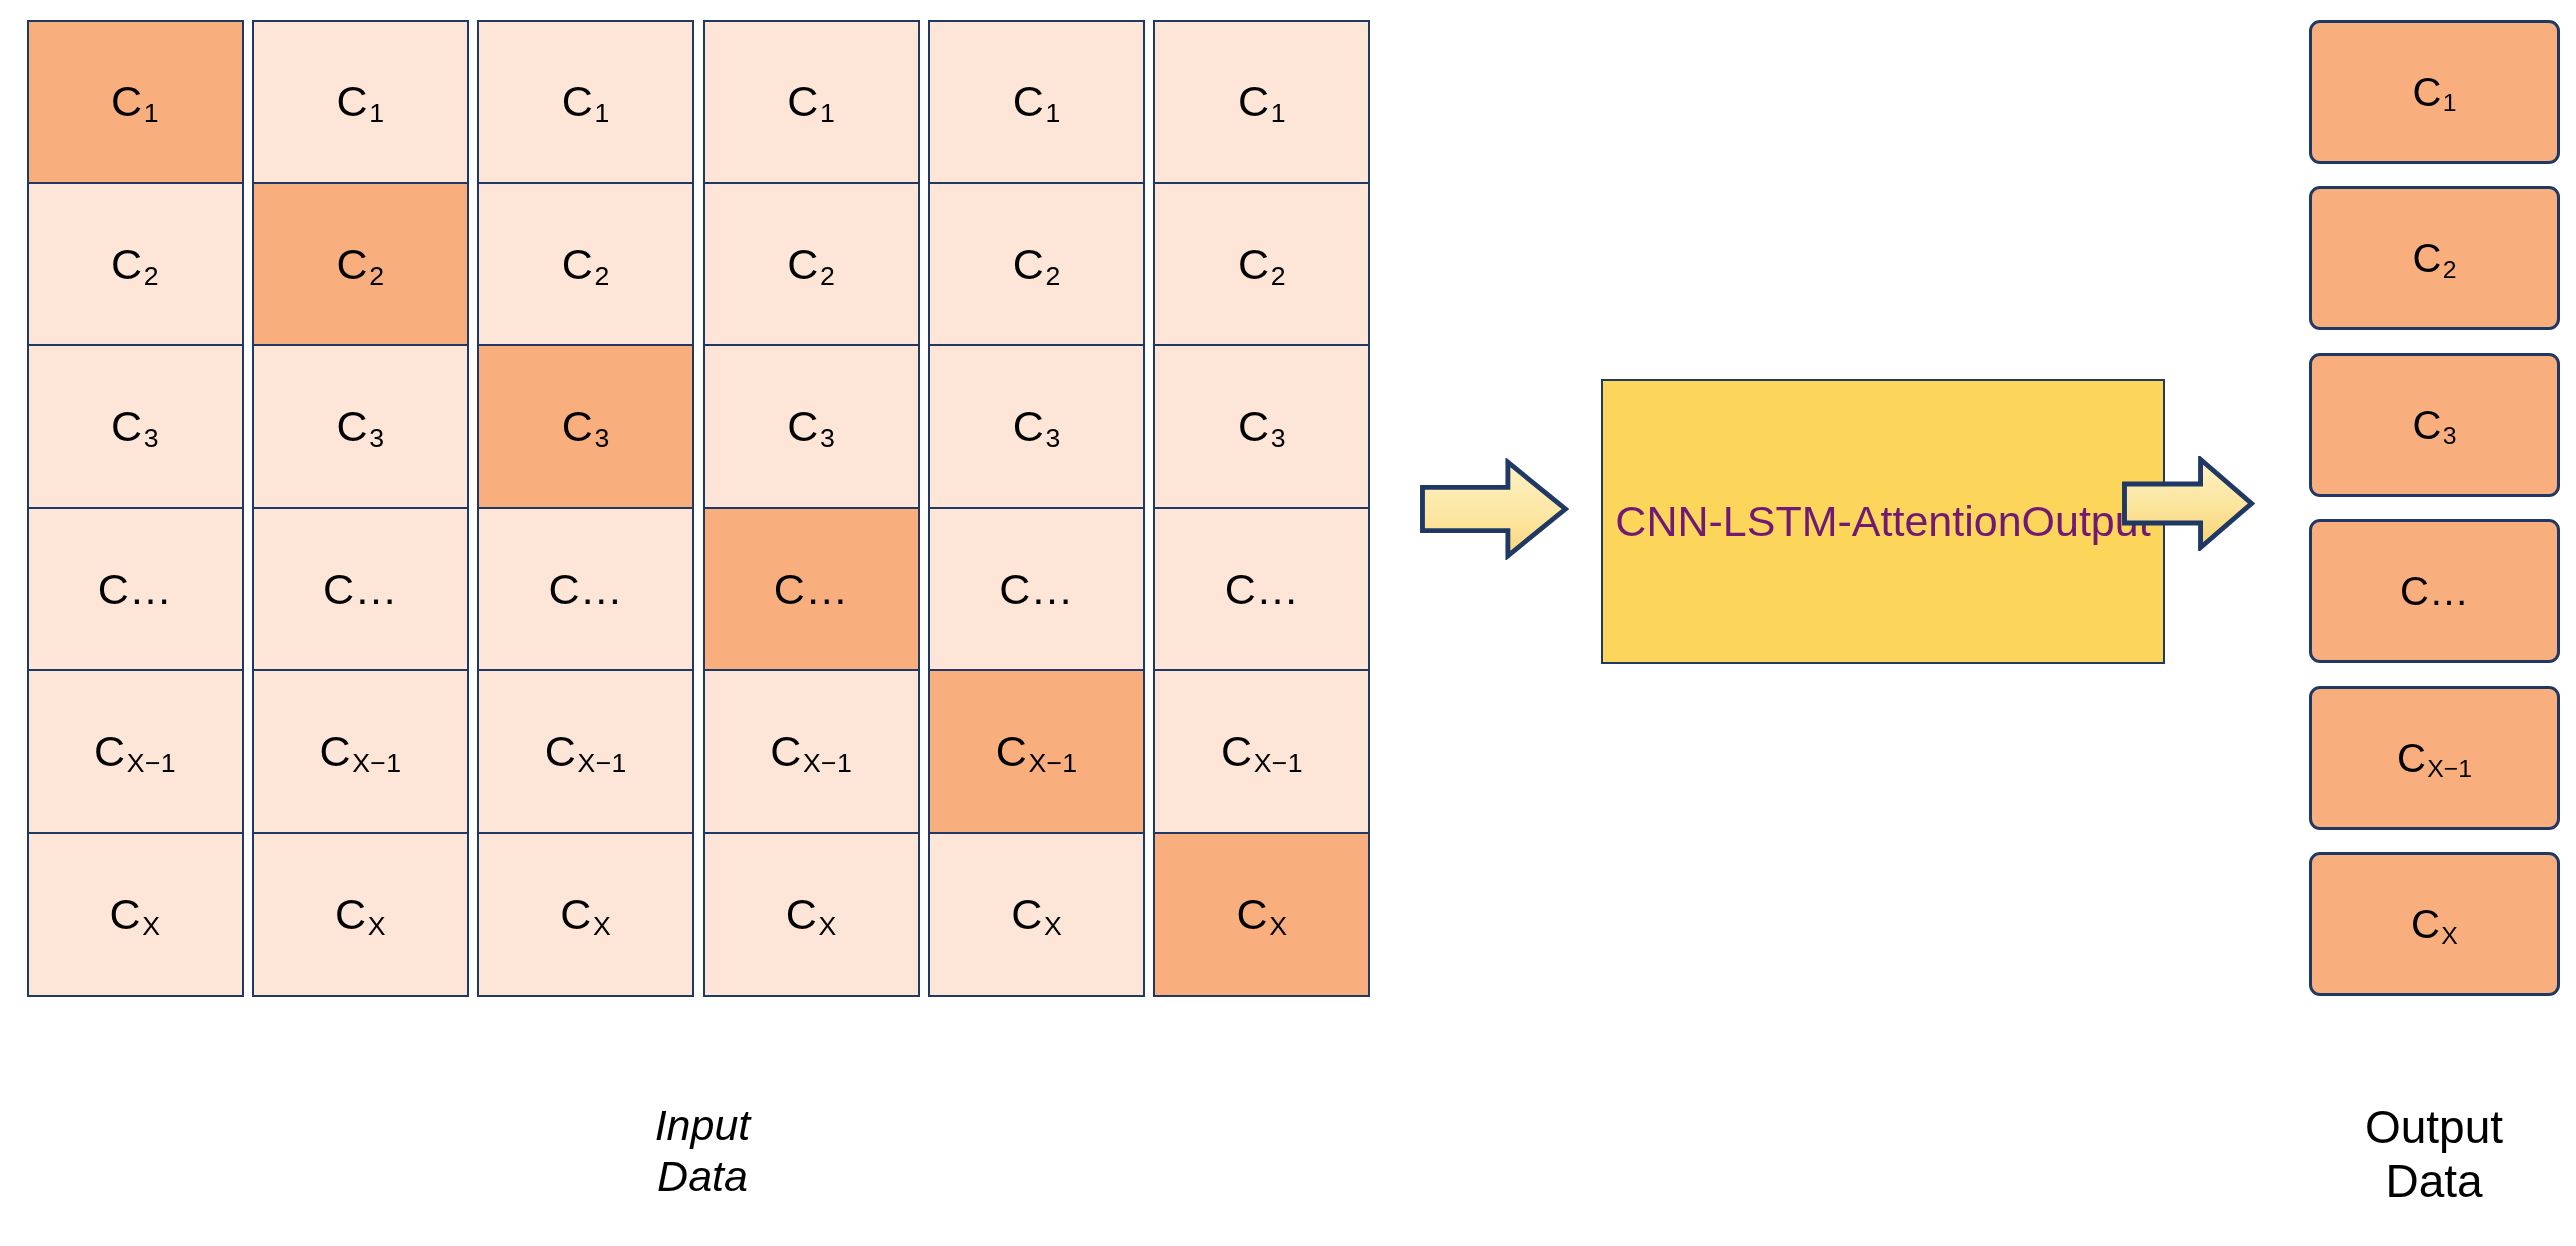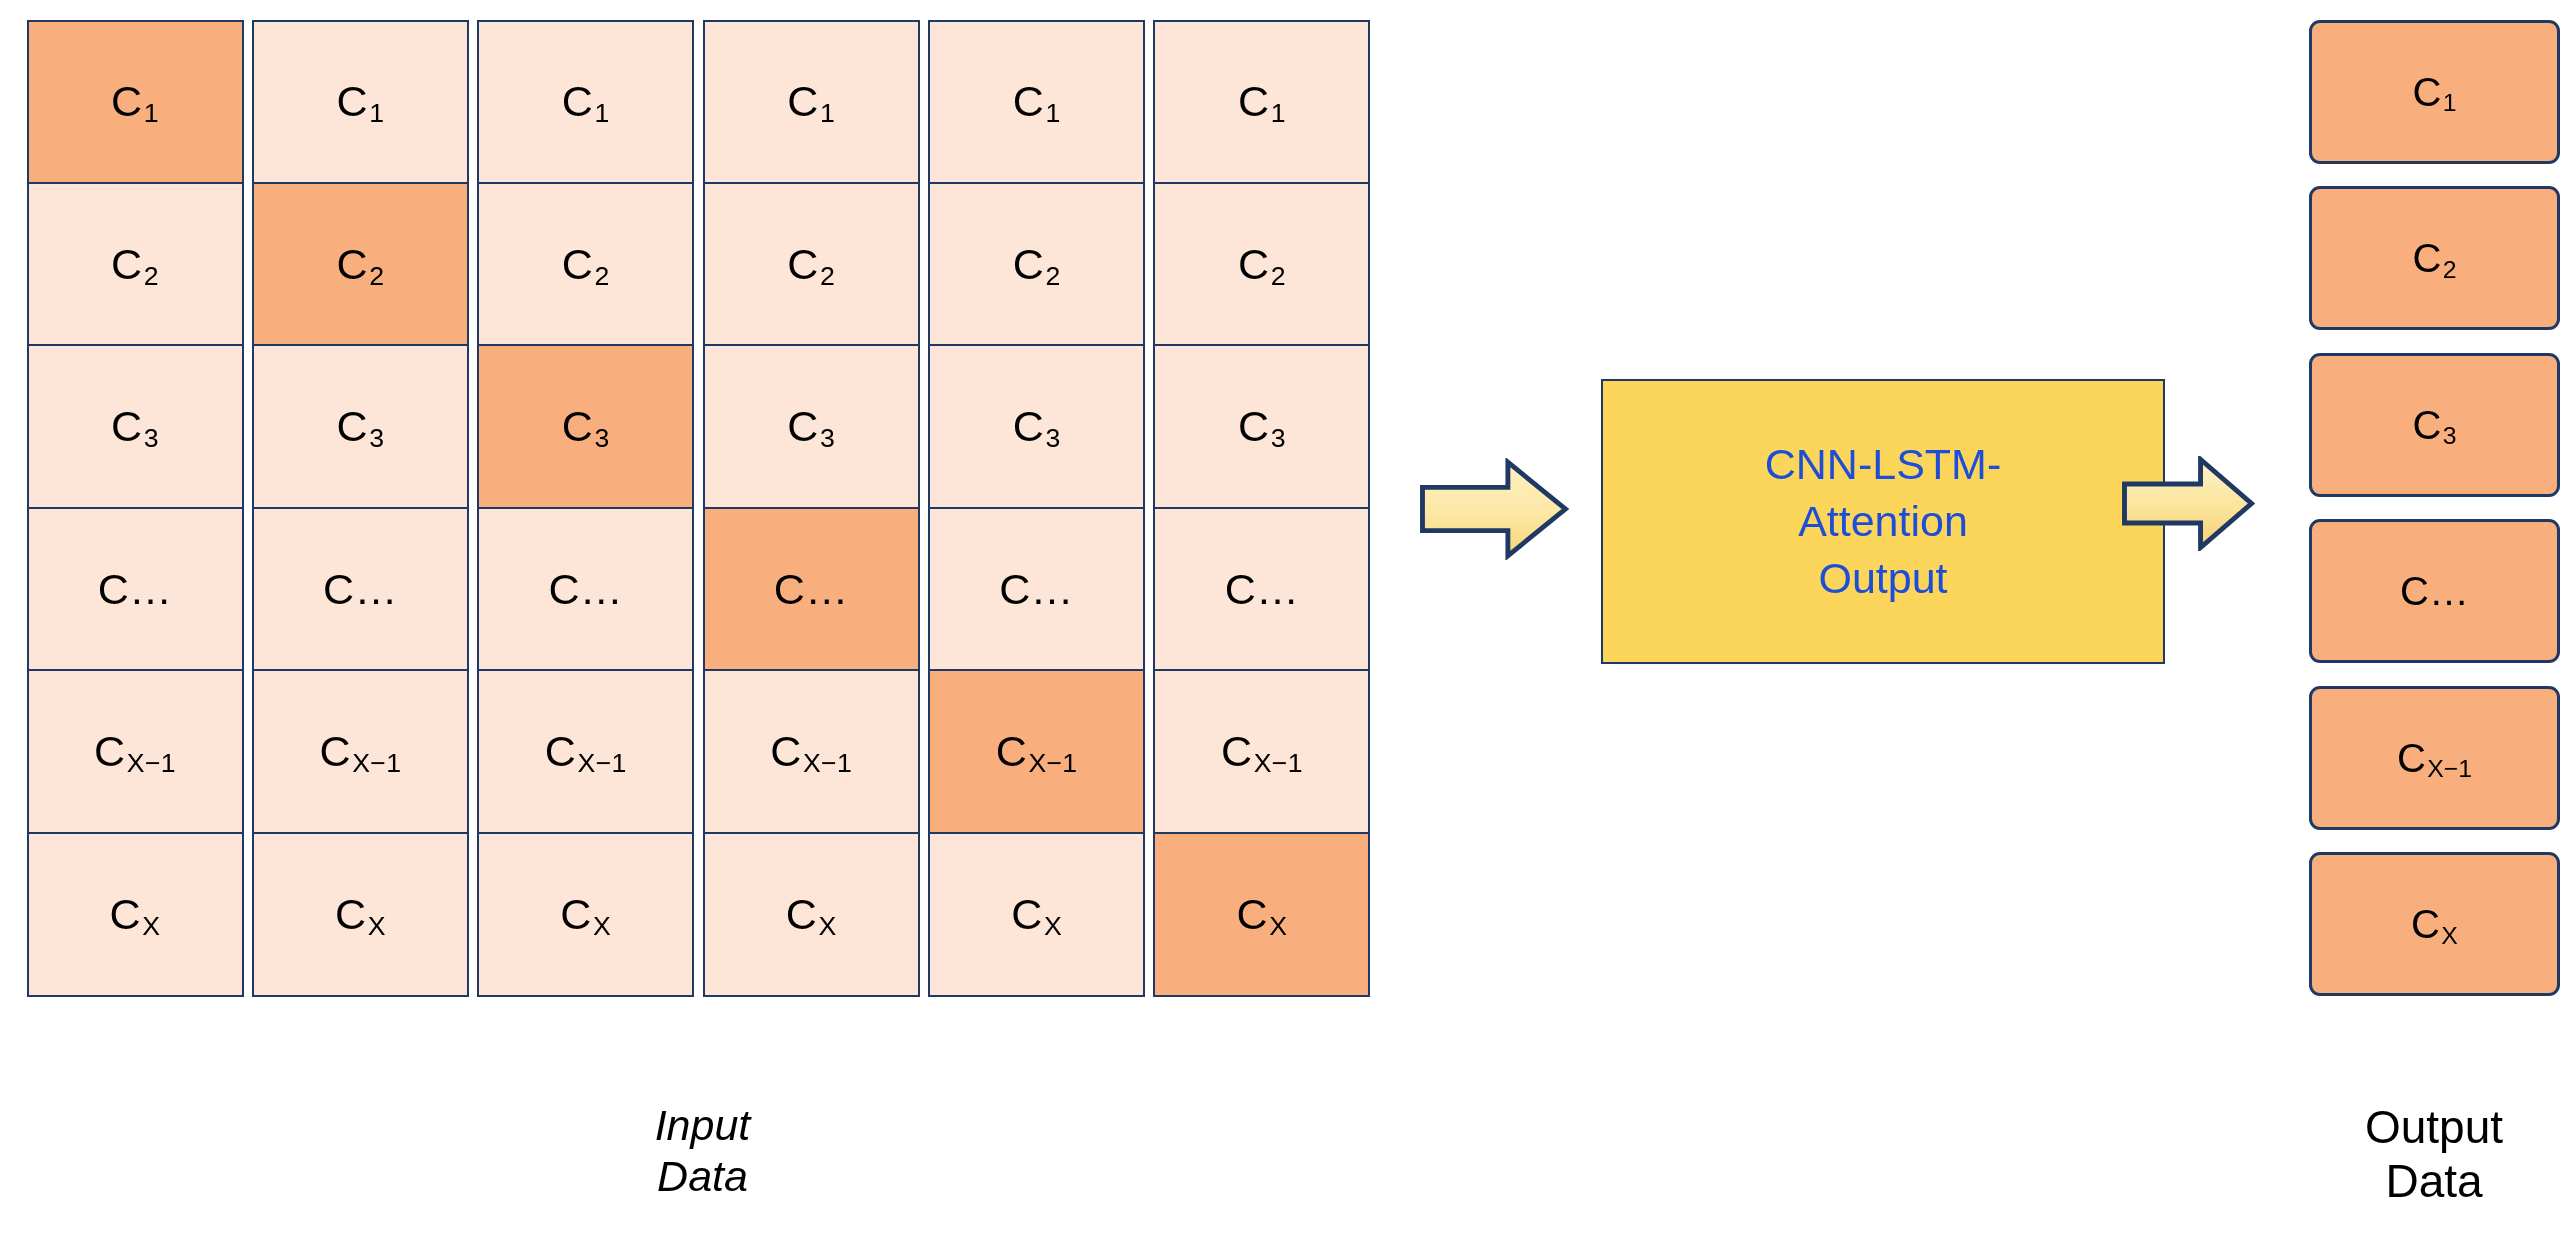--- a/index.html
+++ b/index.html
@@ -103,24 +103,23 @@
   #model-box {
     position: absolute;
     left: 1601px;
     top: 379px;
     width: 564px;
     height: 285px;
     box-sizing: border-box;
     background: #FCD55B;
     border: 2.8px solid #1F3864;
     display: flex;
-    flex-direction: column;
     align-items: center;
     justify-content: center;
-    color: #1d4ed8;
+    color: #701a75;
     font-size: 43px;
     line-height: 1.32;
     text-align: center;
   }
   #model-box .model-line { display: block; }
 
   
   #output-column {
     position: absolute;
     left: 2309px;

